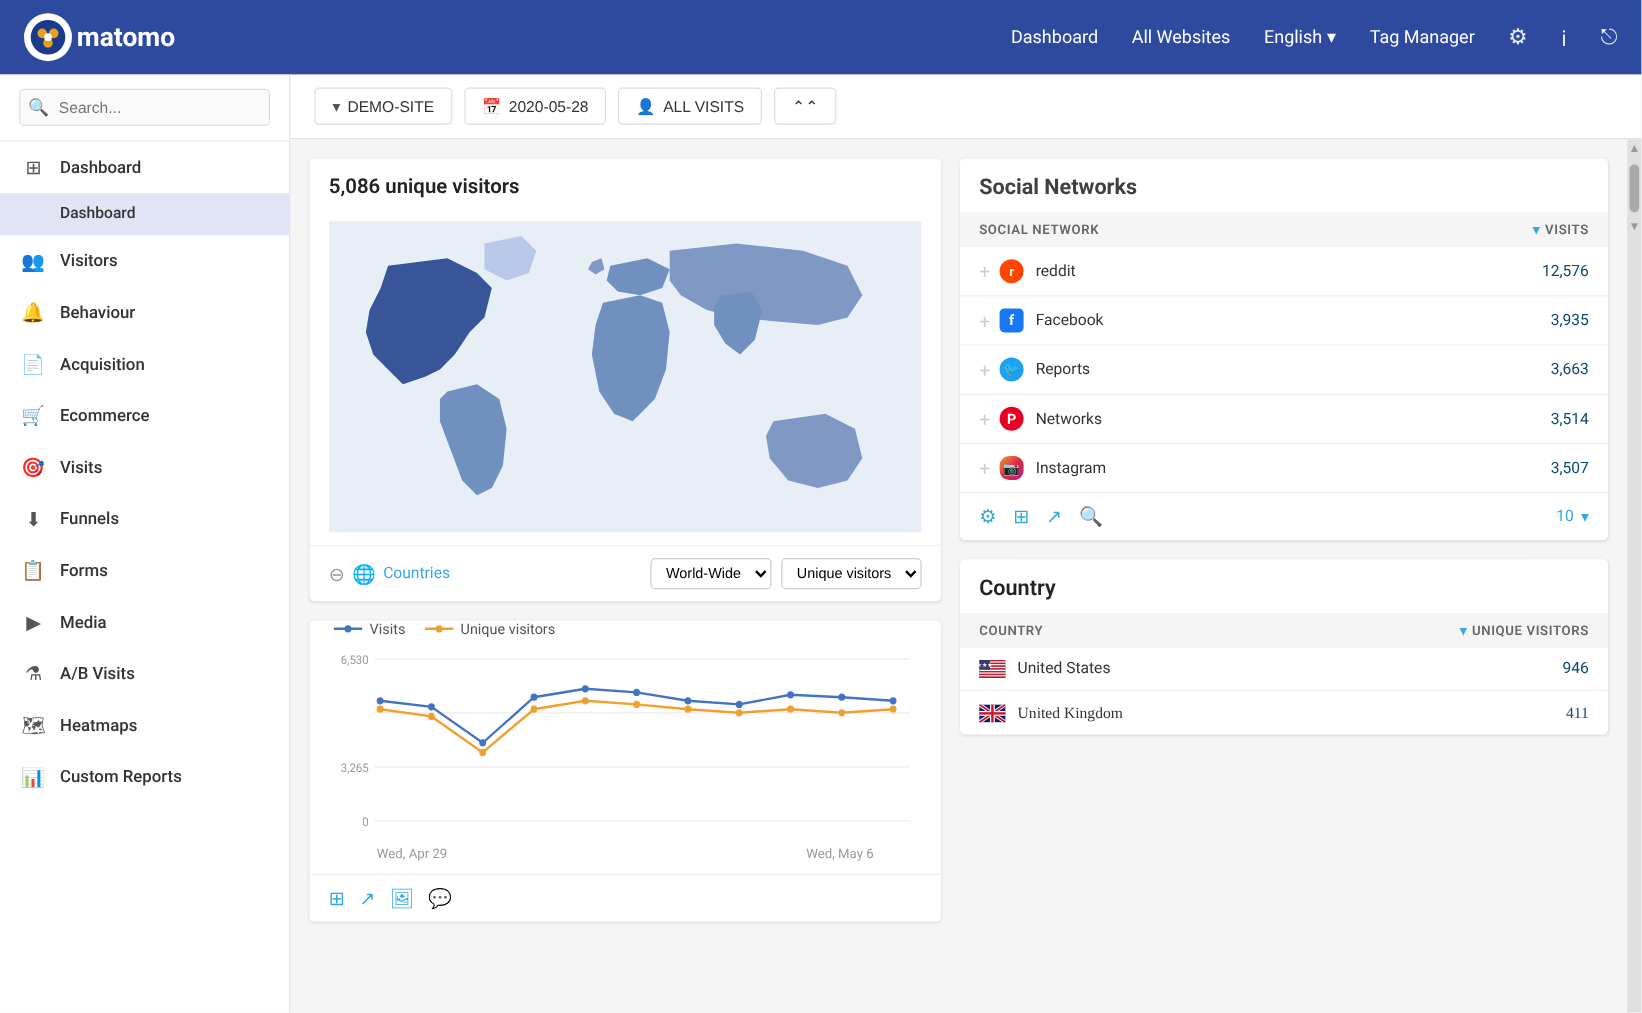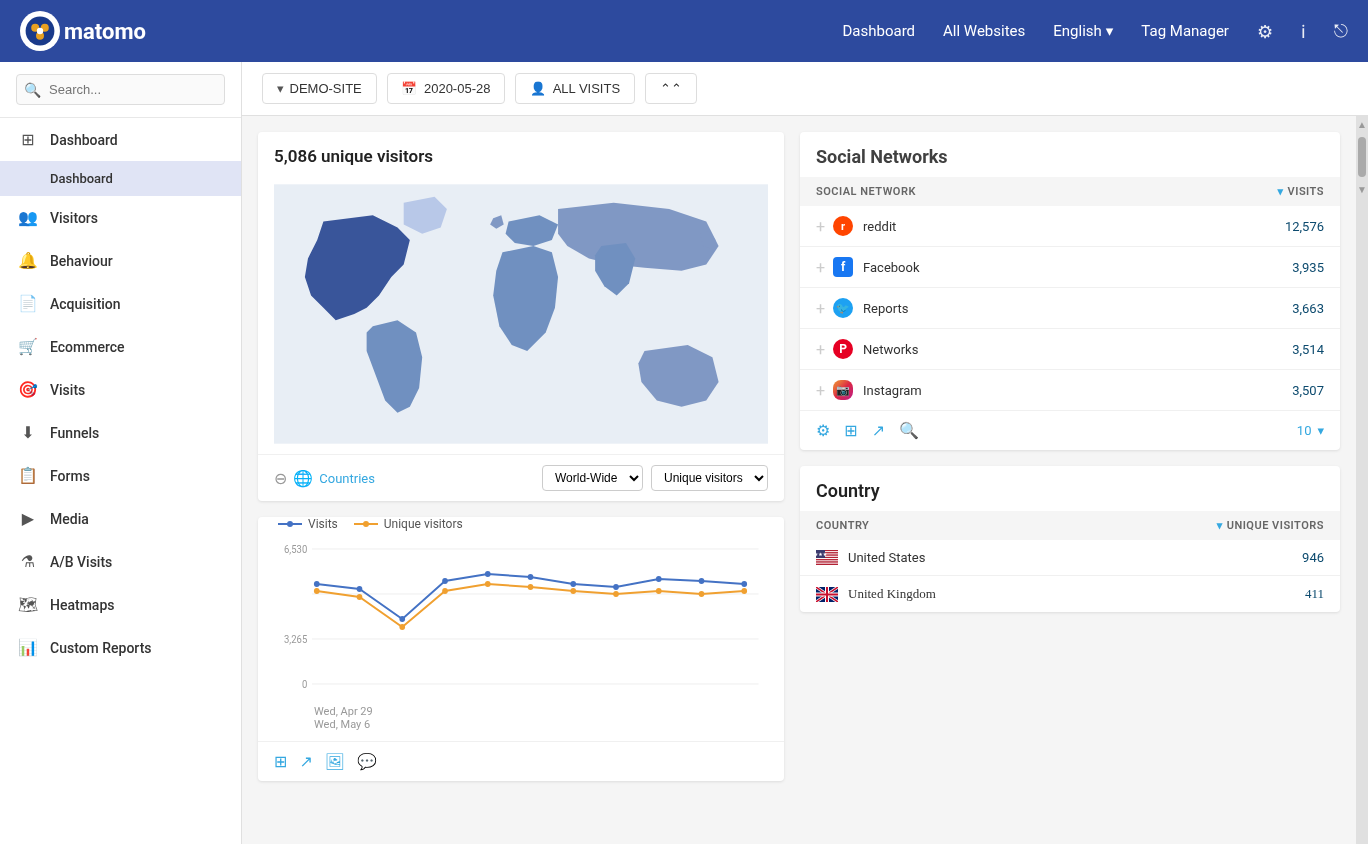--- a/index.html
+++ b/index.html
@@ -498,21 +498,21 @@
                 <circle cx="135" cy="88" r="3" fill="#f0a030"></circle>
                 <circle cx="180" cy="52" r="3" fill="#f0a030"></circle>
                 <circle cx="225" cy="45" r="3" fill="#f0a030"></circle>
                 <circle cx="270" cy="48" r="3" fill="#f0a030"></circle>
                 <circle cx="315" cy="52" r="3" fill="#f0a030"></circle>
                 <circle cx="360" cy="55" r="3" fill="#f0a030"></circle>
                 <circle cx="405" cy="52" r="3" fill="#f0a030"></circle>
                 <circle cx="450" cy="55" r="3" fill="#f0a030"></circle>
                 <circle cx="495" cy="52" r="3" fill="#f0a030"></circle>
               </svg>
-              <div style="display:flex; justify-content:space-between; padding: 2px 40px 0; font-size:11px; color:#999;flex-direction:column;">
+              <div style="display:flex; justify-content:space-between; padding: 2px 40px 0; font-size:11px; color:#999;">
                 <span>Wed, Apr 29</span>
                 <span>Wed, May 6</span>
               </div>
             </div>
             <div class="chart-footer">
               <span class="chart-action-icon">⊞</span>
               <span class="chart-action-icon">↗</span>
               <span class="chart-action-icon">🖼</span>
               <span class="chart-action-icon">💬</span>
             </div>

